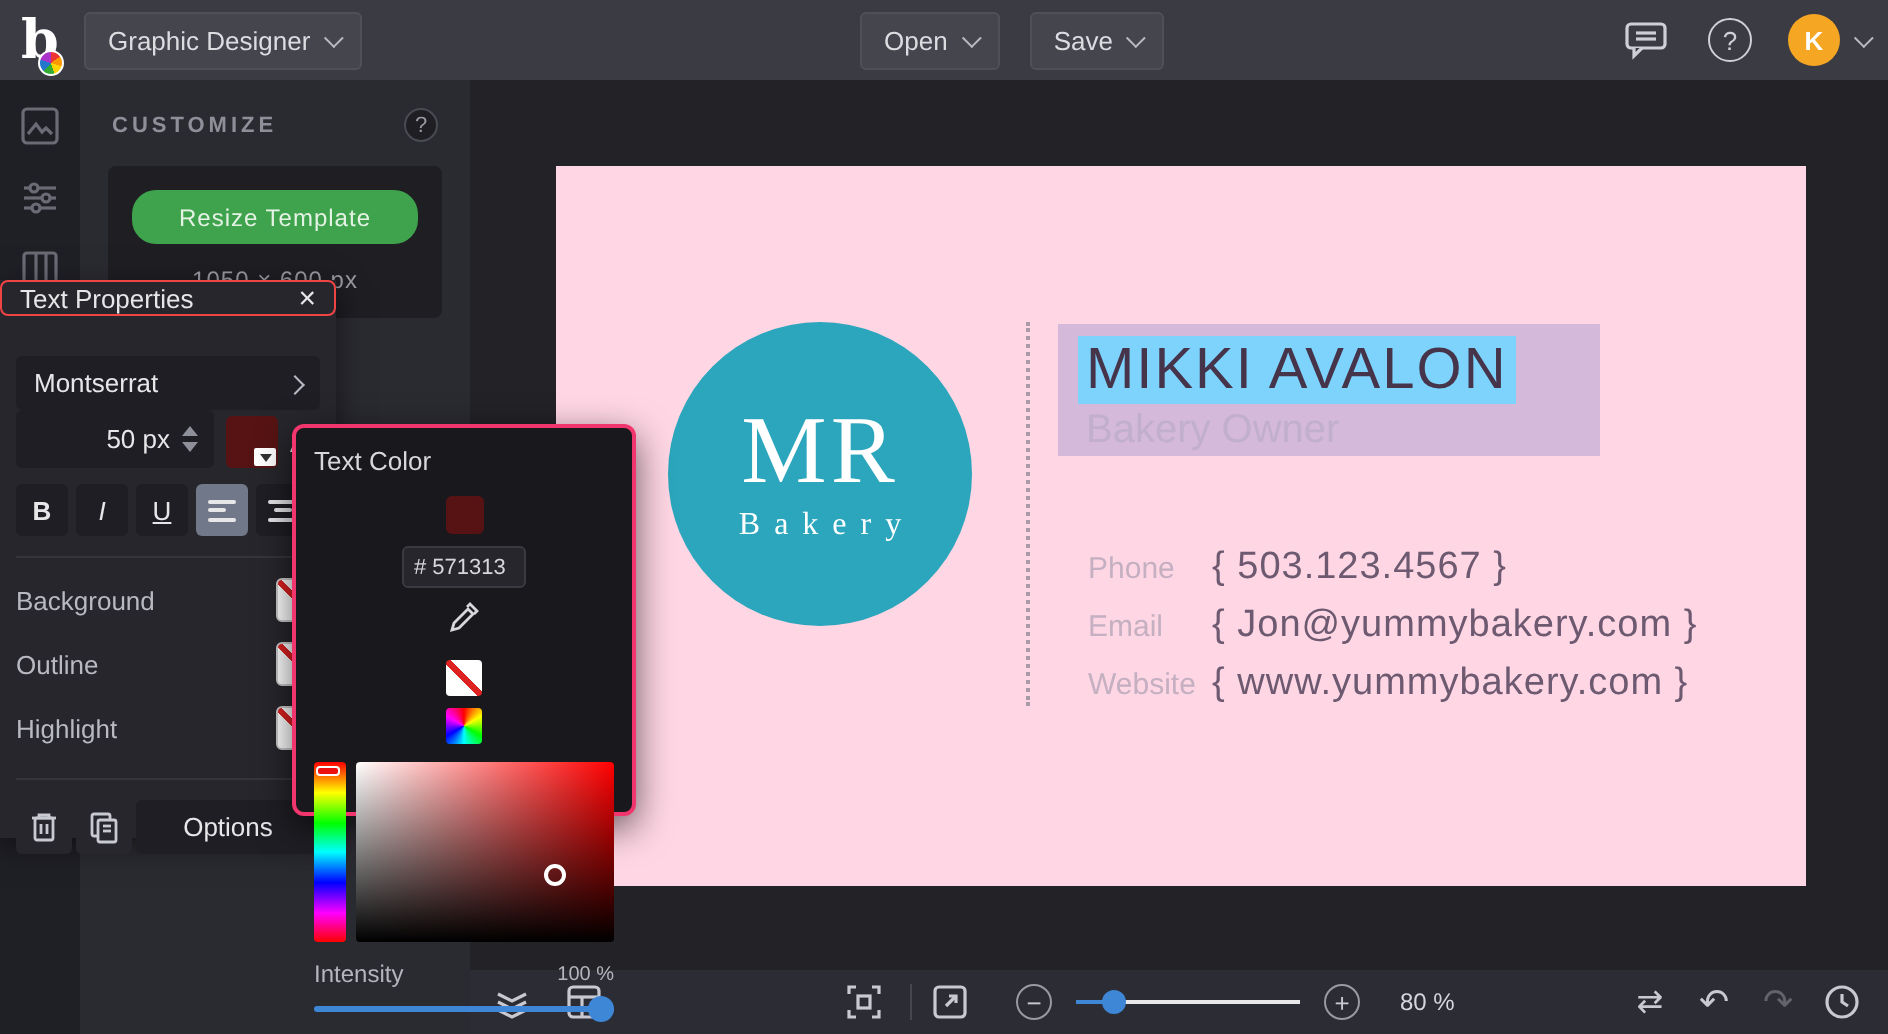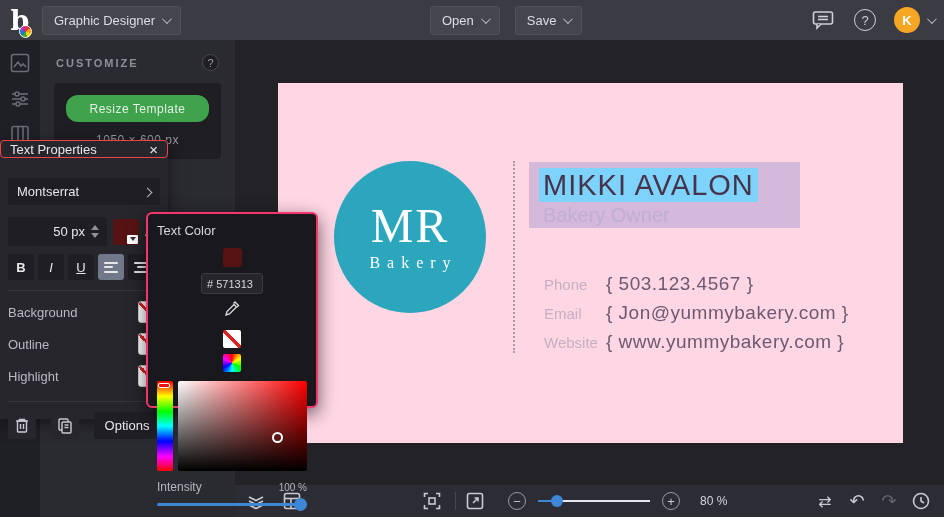--- a/index.html
+++ b/index.html
@@ -92,21 +92,21 @@
   .textprops { position:absolute; left:0; top:140px; width:168px; height:279px; background:#26262c; z-index:10;
     box-shadow:0 4px 14px rgba(0,0,0,.5); padding:0 8px; }
   .tp-head { position:absolute; left:0; top:0; width:168px; height:18px; border:1px solid #ef4444; border-radius:4px;
     display:flex; align-items:center; justify-content:space-between; padding:0 9px; background:#26262c; }
   .tp-title { font-size:13px; color:#e7e7ea; }
   .tp-close { font-size:15px; color:#e7e7ea; cursor:pointer; }
   .tp-row { display:flex; align-items:center; gap:6px; }
   .font-row { margin-top:38px; background:#1e1e24; border-radius:3px; height:27px;
     display:flex; align-items:center; justify-content:space-between; padding:0 9px; cursor:pointer; }
   .font-name { font-size:13px; color:#e7e7ea; }
-  .size-row { margin-top:12px; }
+  .size-row { margin-top:0;align-items:flex-end; }
   .size-input { background:#1e1e24; border-radius:3px; height:29px; width:99px;
     display:flex; align-items:center; justify-content:flex-end; padding-right:6px; gap:6px; }
   .size-val { font-size:13px; color:#e7e7ea; }
   .stepper { display:flex; flex-direction:column; gap:3px; padding-right:2px; }
   .tri-up { width:0; height:0; border-left:4px solid transparent; border-right:4px solid transparent; border-bottom:5px solid #8f8f99; cursor:pointer; }
   .tri-dn { width:0; height:0; border-left:4px solid transparent; border-right:4px solid transparent; border-top:5px solid #8f8f99; cursor:pointer; }
   .swatch { position:relative; width:26px; height:26px; border-radius:3px; background:#571313; cursor:pointer; }
   .swatch-corner { position:absolute; right:1px; bottom:1px; width:11px; height:9px; background:#fff; border-radius:1px;
     display:flex; align-items:center; justify-content:center; }
   .swatch-corner .tri { width:0; height:0; border-left:3px solid transparent; border-right:3px solid transparent; border-top:4px solid #333; }
@@ -114,21 +114,21 @@
   .biu-row { margin-top:8px; gap:4px; }
   .sq-btn { width:26px; height:26px; background:#1e1e24; border-radius:3px; color:#e7e7ea;
     display:flex; align-items:center; justify-content:center; font-size:13px; cursor:pointer; }
   .sq-btn.sel { background:#717889; }
   .align-bars { display:flex; flex-direction:column; gap:2.5px; }
   .align-bars i { display:block; height:2px; background:#e7e7ea; border-radius:1px; }
   .tp-divider { height:1px; background:#35353c; margin:10px 0 0 0; }
   .attr-row { display:flex; align-items:center; justify-content:space-between; height:30px; margin-top:2px; }
   .attr-label { font-size:13px; color:#b9b9c2; }
   .nocolor { width:22px; height:22px; border-radius:3px; background:linear-gradient(to top right, #fff 45%, #d22 45%, #d22 55%, #fff 55%); border:1px solid #ccc; cursor:pointer; }
-  .tp-bottom { display:flex; align-items:center; gap:15px; margin-top:10px; }
+  .tp-bottom { display:flex; align-items:center; gap:2px; margin-top:10px; }
   .icon-btn { width:28px; height:26px; background:#26262c; border:none; border-radius:3px;
     display:flex; align-items:center; justify-content:center; cursor:pointer; }
   .options-btn { flex:1; height:27px; background:#1e1e24; border:none; border-radius:3px;
     color:#e7e7ea; font-size:13px; cursor:pointer; font-family:inherit; }
 
   
   .colorpopup { position:absolute; left:146px; top:212px; width:172px; height:196px; background:#18181d;
     border:2.5px solid #f1356d; border-radius:6px; z-index:20; box-shadow:0 6px 18px rgba(0,0,0,.6); padding:9px; }
   .cp-title { font-size:13px; color:#d8d8dc; }
   .cp-row { display:flex; align-items:center; gap:6px; margin-top:10px;flex-direction:column; }

